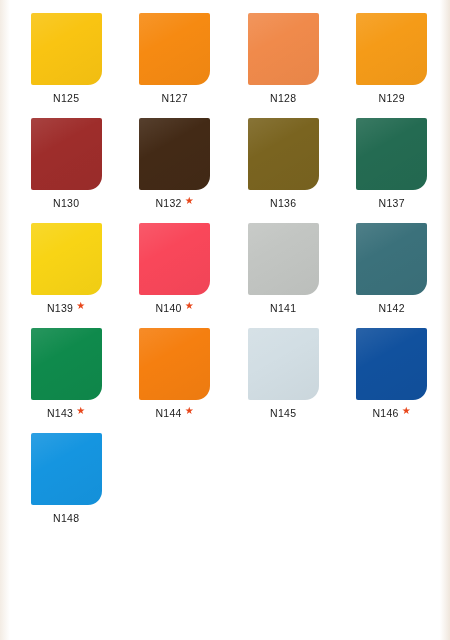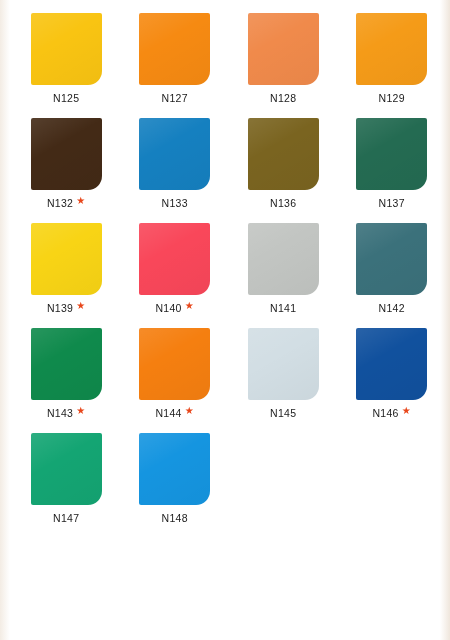--- a/index.html
+++ b/index.html
@@ -102,30 +102,30 @@
           <span>N128</span>
         </div>
       </div>
       <div class="swatch-cell">
         <div class="chip" style="background-color: rgb(245, 155, 24);"></div>
         <div class="chip-label">
           <span>N129</span>
         </div>
       </div>
       <div class="swatch-cell">
+        <div class="chip" style="background-color: rgb(158, 45, 43);"></div>
+        <div class="chip-label">
+          <span>N130</span>
+        </div>
+      </div>
+      <div class="swatch-cell">
         <div class="chip" style="background-color: rgb(67, 42, 22);"></div>
         <div class="chip-label">
           <span>N132</span>
           <span class="star-icon" style="color: rgb(232, 70, 26);">★</span>
-        </div>
-      </div>
-      <div class="swatch-cell">
-        <div class="chip" style="background-color: rgb(21, 128, 192);"></div>
-        <div class="chip-label">
-          <span>N133</span>
         </div>
       </div>
       <div class="swatch-cell">
         <div class="chip" style="background-color: rgb(122, 100, 32);"></div>
         <div class="chip-label">
           <span>N136</span>
         </div>
       </div>
       <div class="swatch-cell">
         <div class="chip" style="background-color: rgb(36, 107, 82);"></div>
@@ -180,25 +180,19 @@
         </div>
       </div>
       <div class="swatch-cell">
         <div class="chip" style="background-color: rgb(17, 81, 158);"></div>
         <div class="chip-label">
           <span>N146</span>
           <span class="star-icon" style="color: rgb(232, 70, 26);">★</span>
         </div>
       </div>
       <div class="swatch-cell">
-        <div class="chip" style="background-color: rgb(20, 165, 115);"></div>
-        <div class="chip-label">
-          <span>N147</span>
-        </div>
-      </div>
-      <div class="swatch-cell">
         <div class="chip" style="background-color: rgb(21, 149, 224);"></div>
         <div class="chip-label">
           <span>N148</span>
         </div>
       </div>
     </div>
 </div>
 
 </body></html>

